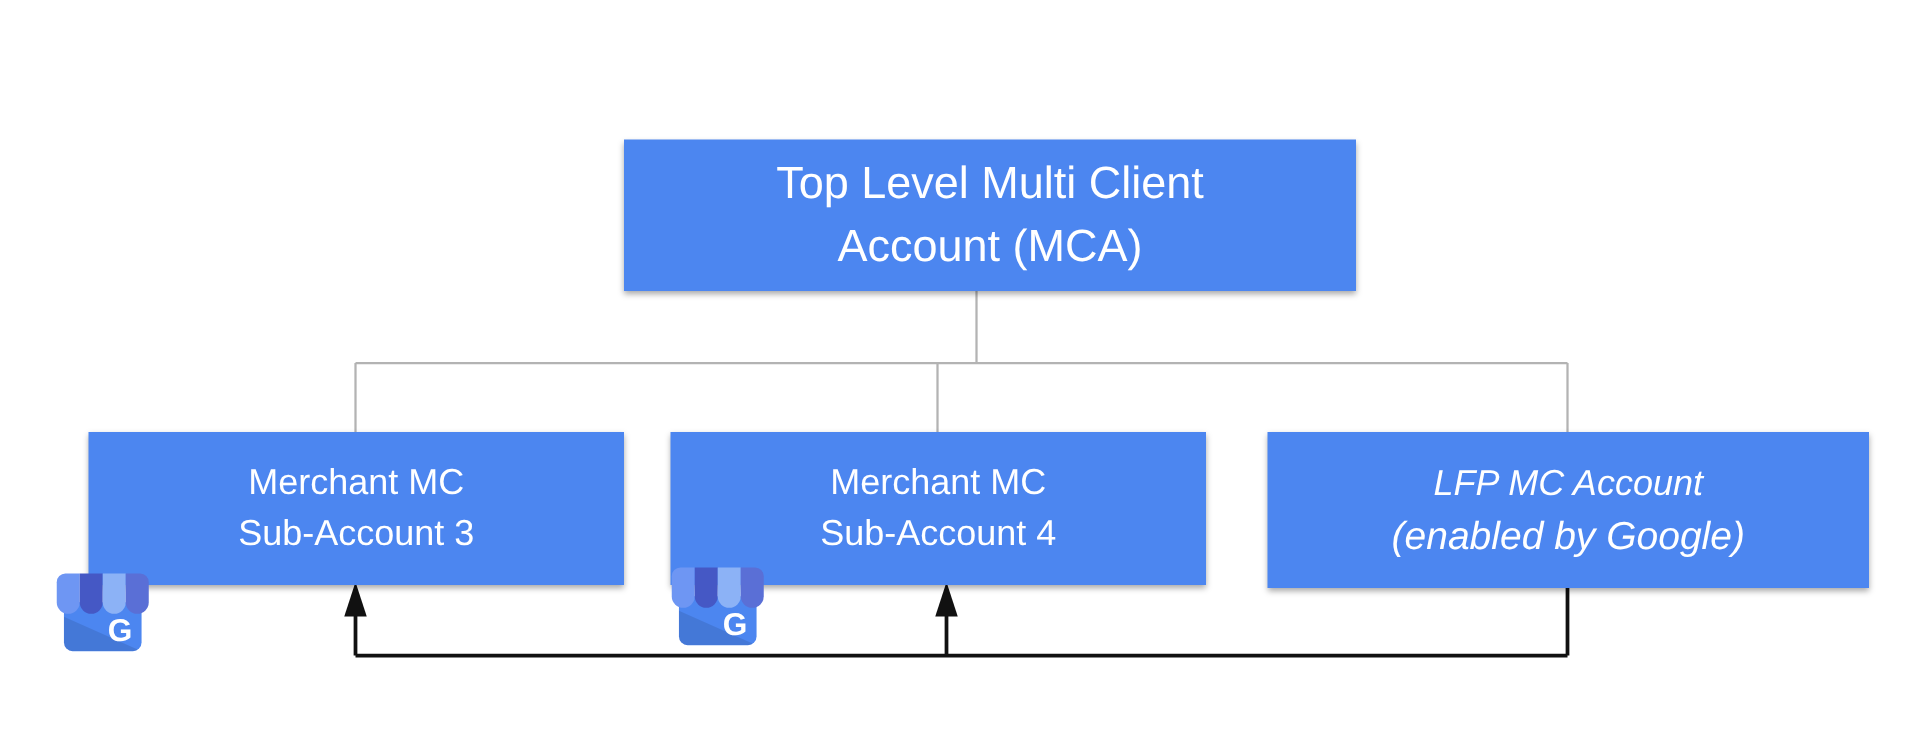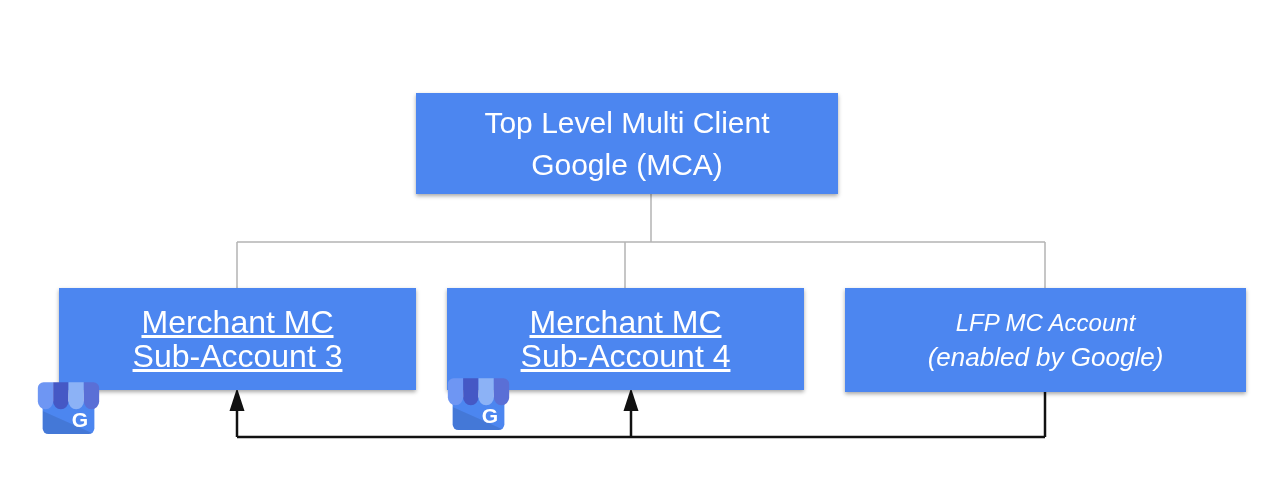--- a/index.html
+++ b/index.html
@@ -16,22 +16,22 @@
   }
   .node{
     position:absolute;
     background:#4c86f0;
     color:#ffffff;
     display:flex;flex-direction:column;
     align-items:center;justify-content:center;
     text-align:center;
     box-shadow:0 2px 4px rgba(0,0,0,0.35);
   }
-  .node-mca{left:416px;top:93px;width:422px;height:101px;font-size:30px;line-height:42px;text-align:center;}
-  .node-sub{font-size:32px;line-height:34px;text-decoration:underline;}
+  .node-mca{left:416px;top:93px;width:488px;height:101px;font-size:30px;line-height:42px;text-align:center;}
+  .node-sub{font-size:24px;line-height:34px;}
   .node-sub1{left:59px;top:288px;width:357px;height:102px;}
   .node-sub2{left:447px;top:288px;width:357px;height:102px;}
   .node-lfp{left:845px;top:288px;width:401px;height:104px;font-size:24px;line-height:34px;font-style:italic;}
   .node-lfp .small{font-size:26px;}
   .gmb-icon{position:absolute;width:69px;height:69px;}
   .gmb-icon-1{left:34px;top:367px;}
   .gmb-icon-2{left:444px;top:363px;}
 </style>
 </head>
 <body>
@@ -53,21 +53,21 @@
       <path d="M1045,437 H237"></path>
       <path d="M237,437 V408"></path>
       <path d="M631,437 V408"></path>
     </g>
     <polygon points="237,388 229.5,411 244.5,411" fill="#111111"></polygon>
     <polygon points="631,388 623.5,411 638.5,411" fill="#111111"></polygon>
   </svg>
 
   <div class="node node-mca">
     <span>Top Level Multi Client</span>
-    <span>Google (MCA)</span>
+    <span>Account (MCA)</span>
   </div>
 
   <div class="node node-sub node-sub1">
     <span>Merchant MC</span>
     <span>Sub-Account 3</span>
   </div>
 
   <div class="node node-sub node-sub2">
     <span>Merchant MC</span>
     <span>Sub-Account 4</span>

